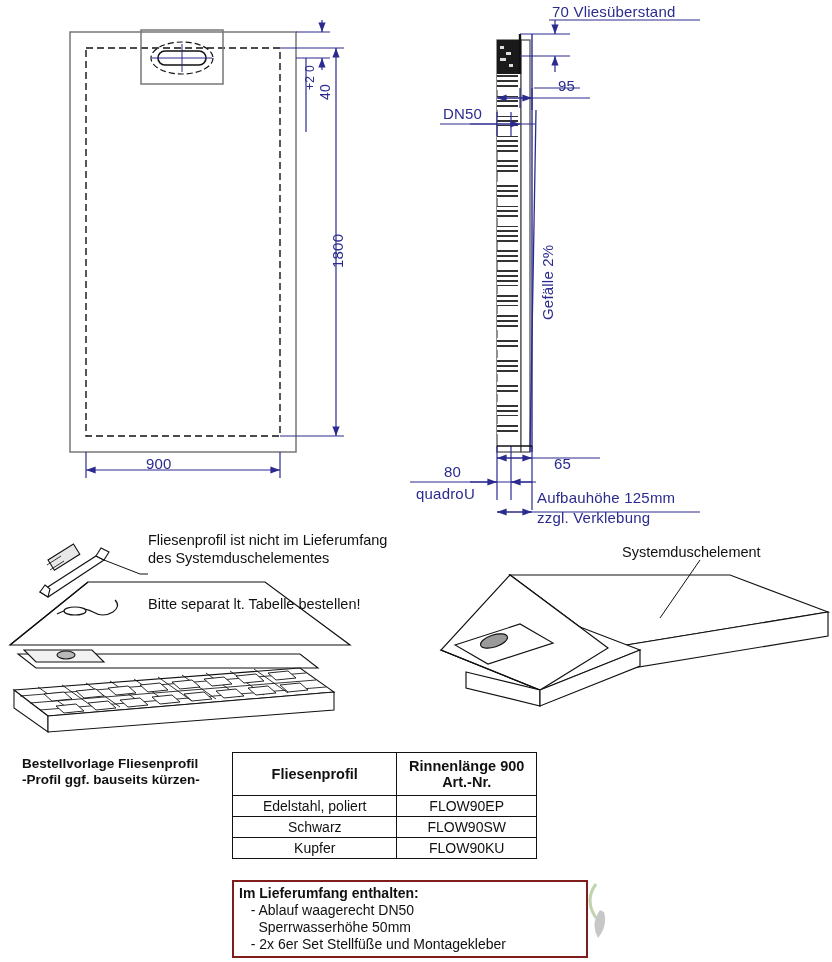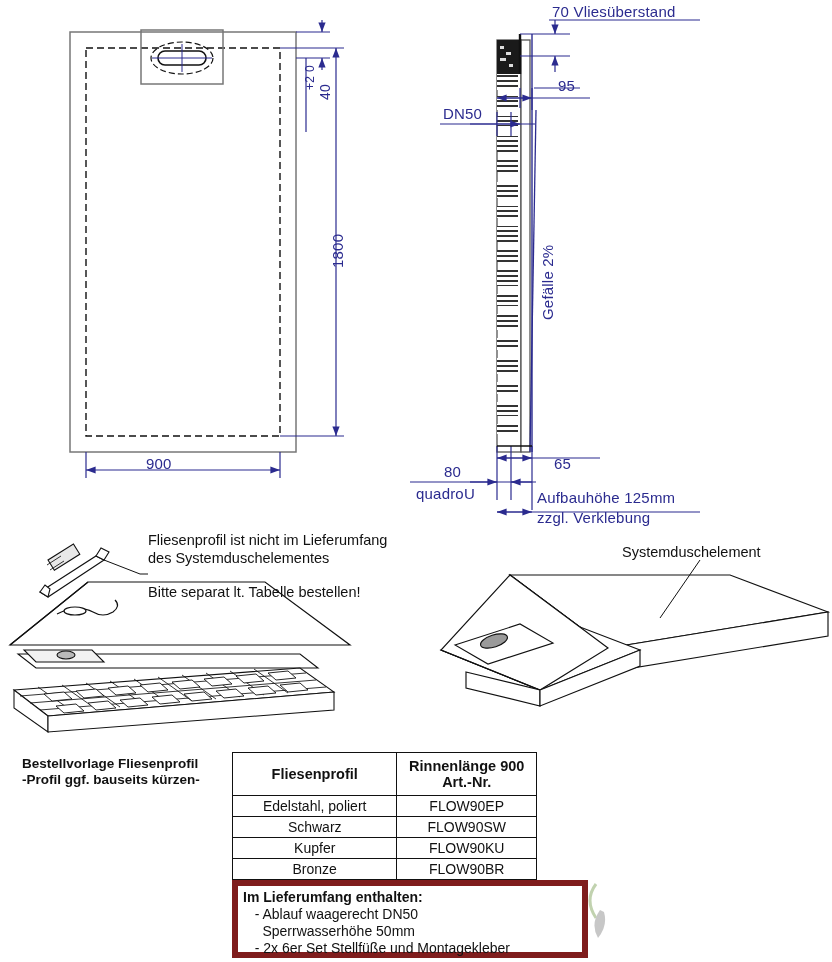--- a/index.html
+++ b/index.html
@@ -11,21 +11,21 @@
   .sheet{position:absolute;inset:0;}
   svg.layer{position:absolute;left:0;top:0;width:832px;height:962px;overflow:visible;}
   .txt{position:absolute;white-space:pre;line-height:1.12;}
   .dim{color:#2b2b8f;font-size:15px;letter-spacing:.2px;}
   .blk{color:#111;font-size:14.5px;}
   .bold{font-weight:bold;}
   .rot90{transform:rotate(-90deg);transform-origin:left top;}
   .tbl{position:absolute;border-collapse:collapse;}
   .tbl td{border:1.6px solid #111;text-align:center;font-size:14px;padding:2px 6px;color:#111;}
   .tbl td.hd{font-weight:bold;font-size:14.5px;padding:5px 6px;}
-  .notebox{position:absolute;border:6px solid #7f1d1d;box-sizing:border-box;}
+  .notebox{position:absolute;border:2px solid #7f1d1d;box-sizing:border-box;}
   .notebox .ln{font-size:14px;line-height:1.22;white-space:pre;color:#111;}
   .wm{position:absolute;pointer-events:none;}
 </style>
 </head>
 <body>
 
 <div class="sheet">
 
   <svg class="layer" viewBox="0 0 832 962">
     <defs>
@@ -265,21 +265,21 @@
   <div class="txt dim" style="left:443px;top:106px;">DN50</div>
   <div class="txt dim rot90" style="left:540px;top:320px;">Gefälle 2%</div>
   <div class="txt dim" style="left:546px;top:456px;margin-left:8px;">65</div>
   <div class="txt dim" style="left:444px;top:464px;">80</div>
   <div class="txt dim" style="left:416px;top:486px;">quadroU</div>
   <div class="txt dim" style="left:537px;top:490px;">Aufbauhöhe 125mm</div>
   <div class="txt dim" style="left:537px;top:510px;">zzgl. Verklebung</div>
 
   <div class="txt blk" style="left:148px;top:532px;">Fliesenprofil ist nicht im Lieferumfang</div>
   <div class="txt blk" style="left:148px;top:550px;">des Systemduschelementes</div>
-  <div class="txt blk" style="left:148px;top:584px;text-align:center;">Bitte separat lt. Tabelle bestellen!</div>
+  <div class="txt blk" style="left:148px;top:596px;text-align:center;">Bitte separat lt. Tabelle bestellen!</div>
 
   <div class="txt blk" style="left:622px;top:544px;">Systemduschelement</div>
 
   <div class="txt blk bold" style="left:22px;top:756px;font-size:13.5px;">Bestellvorlage Fliesenprofil</div>
   <div class="txt blk bold" style="left:22px;top:772px;font-size:13.5px;">-Profil ggf. bauseits kürzen-</div>
 
   <table class="tbl" style="left:232px;top:752px;width:305px;">
     <tbody>
       <tr>
         <td class="hd" style="width:200px;">Fliesenprofil</td>
@@ -291,24 +291,20 @@
         <td>FLOW90EP</td>
       </tr>
       <tr>
         <td>Schwarz</td>
         <td>FLOW90SW</td>
       </tr>
       <tr>
         <td>Kupfer</td>
         <td>FLOW90KU</td>
       </tr>
-      <tr>
-        <td>Bronze</td>
-        <td>FLOW90BR</td>
-      </tr>
     </tbody>
   </table>
 
   <div class="notebox" style="left:232px;top:880px;width:356px;height:78px;padding:3px 5px;">
     <div class="ln bold">Im Lieferumfang enthalten:</div>
     <div class="ln">   - Ablauf waagerecht DN50</div>
     <div class="ln">     Sperrwasserhöhe 50mm</div>
     <div class="ln">   - 2x 6er Set Stellfüße und Montagekleber</div>
   </div>
 

